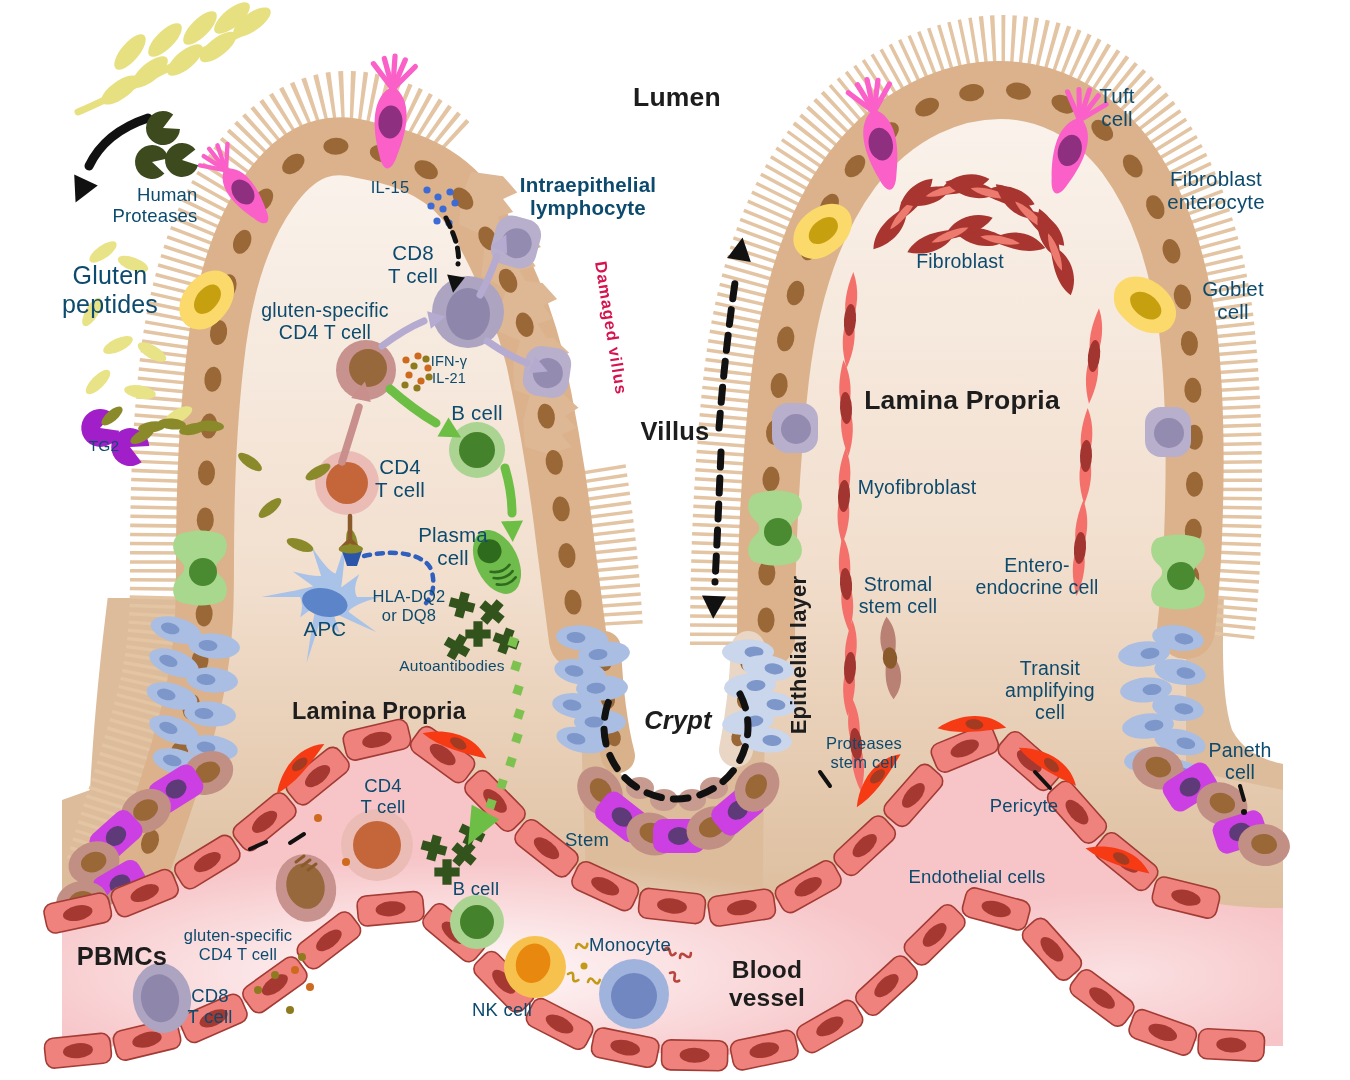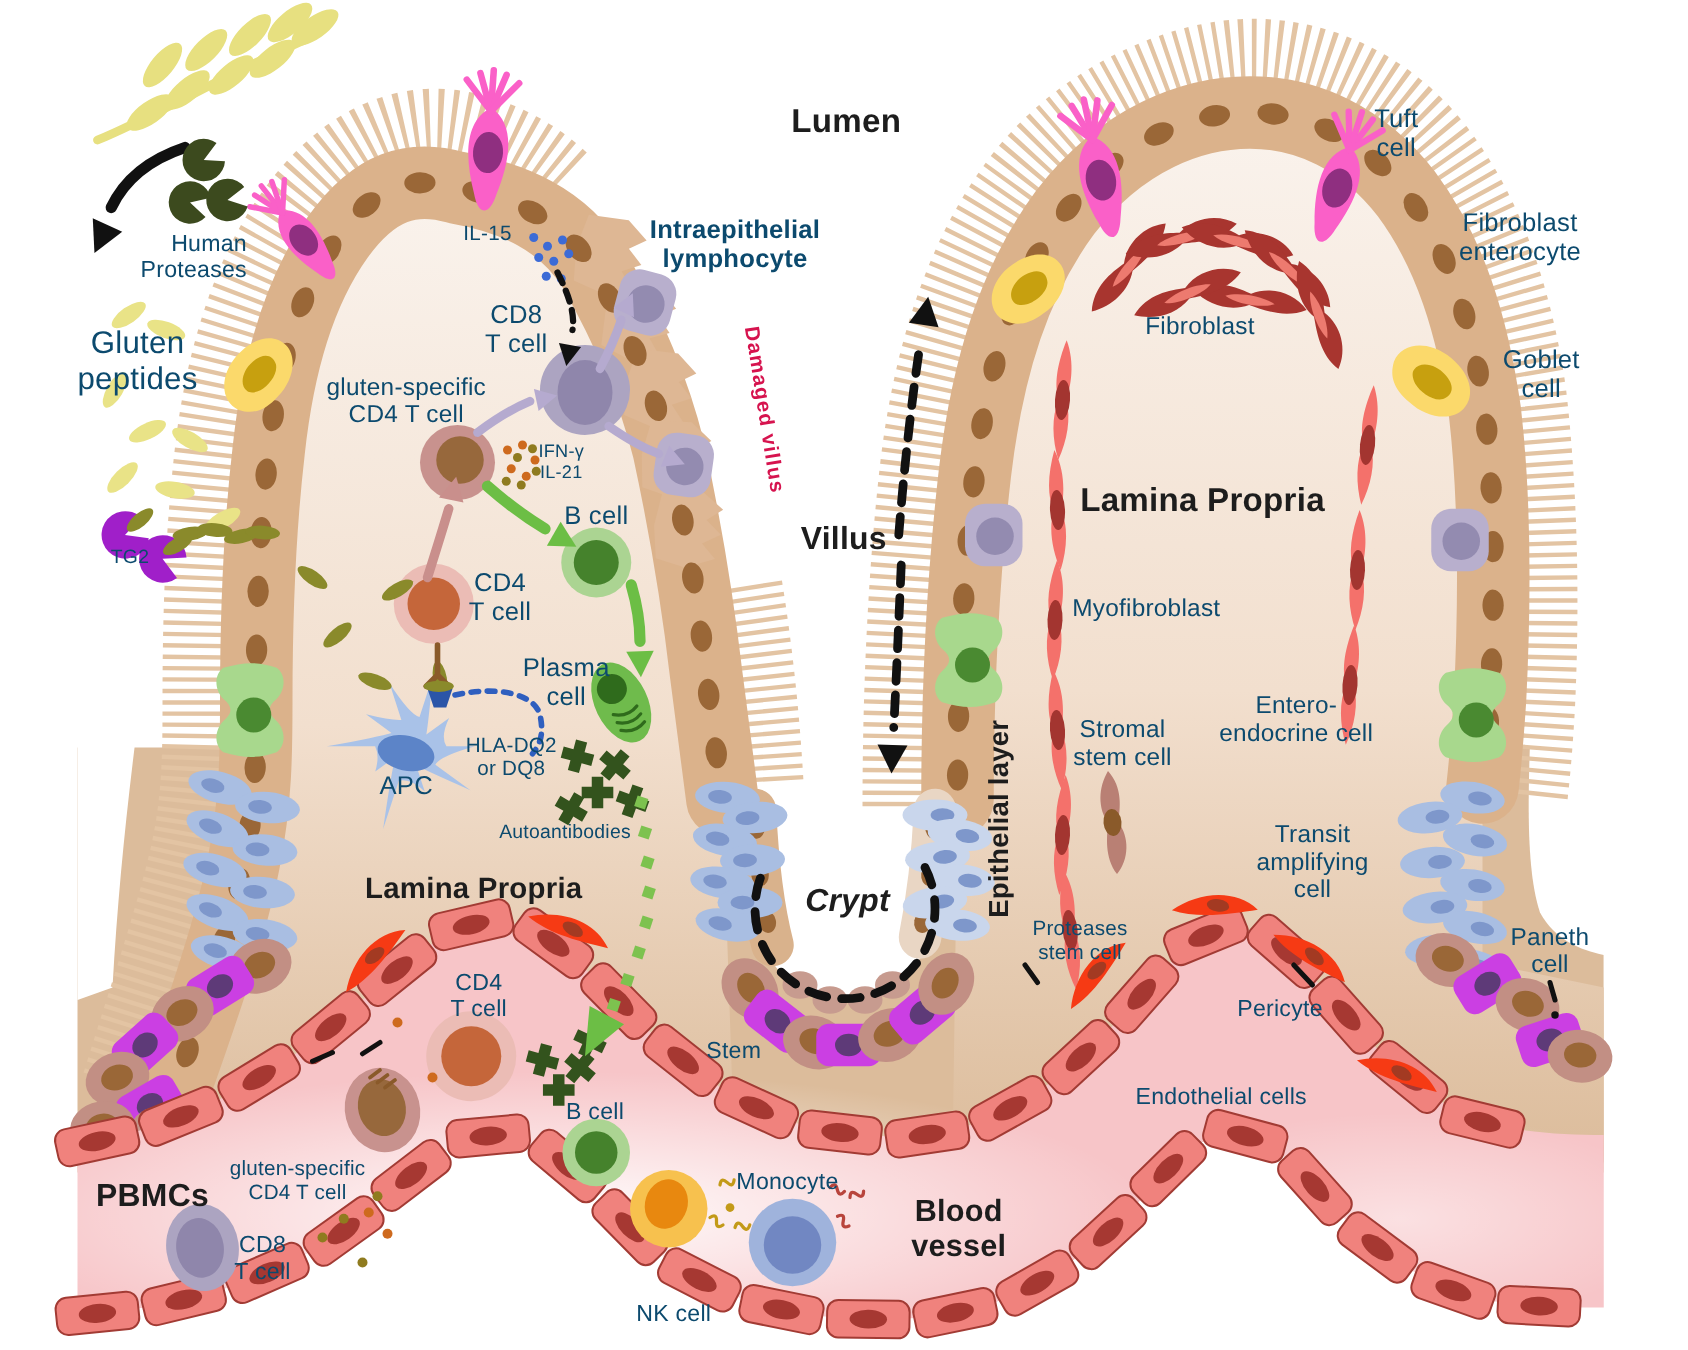--- a/index.html
+++ b/index.html
@@ -930,18 +930,18 @@
       <div class="lbl f18" style="left: 977px; top: 877px;">Endothelial cells</div>
       <div class="lbl f18" style="left: 587px; top: 840px;">Stem</div>
       <div class="lbl b f25" style="left: 122px; top: 957px;">PBMCs</div>
       <div class="lbl f16" style="left: 238px; top: 945px;">gluten-specific
 CD4 T cell</div>
       <div class="lbl f18" style="left: 210px; top: 1006px;">CD8
 T cell</div>
       <div class="lbl f18" style="left: 383px; top: 796px;">CD4
 T cell</div>
       <div class="lbl f18" style="left: 476px; top: 889px;">B cell</div>
-      <div class="lbl f18" style="left: 539px; top: 1010px; margin-top: 40px;">NK cell</div>
+      <div class="lbl f18" style="left: 502px; top: 1010px;">NK cell</div>
       <div class="lbl f18" style="left: 630px; top: 945px;">Monocyte</div>
       <div class="lbl b f24" style="left: 767px; top: 984px;">Blood
 vessel</div>
     </div>
 </div>
 
 </body></html>

